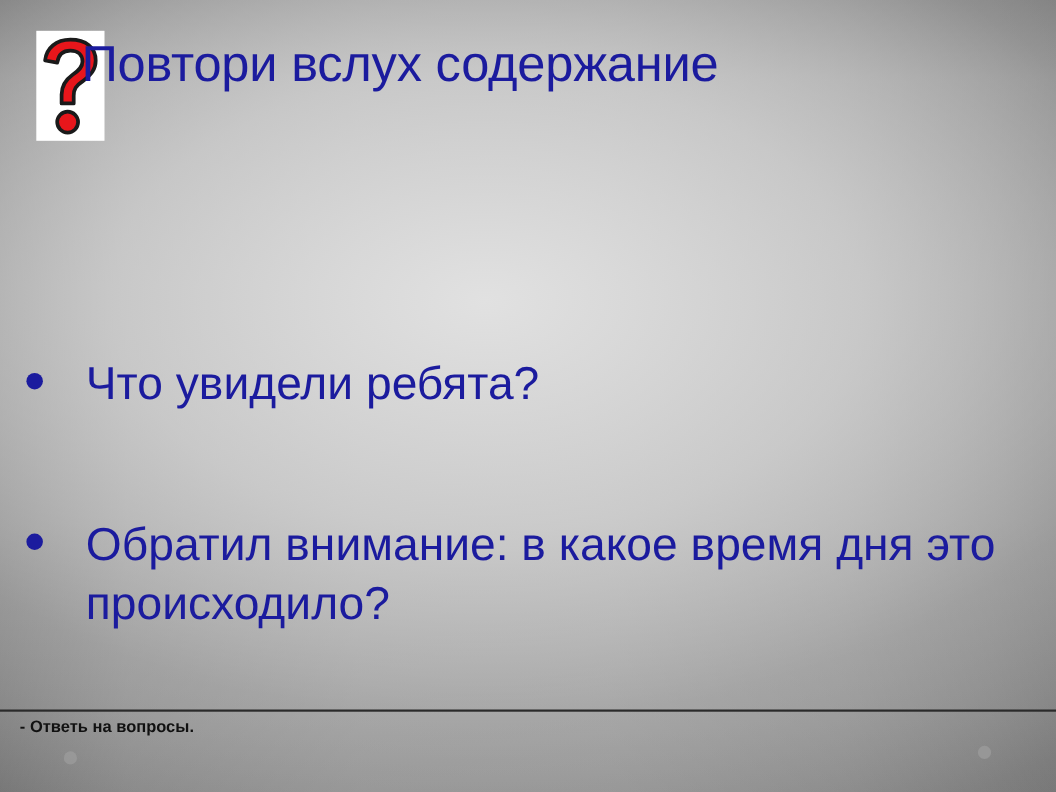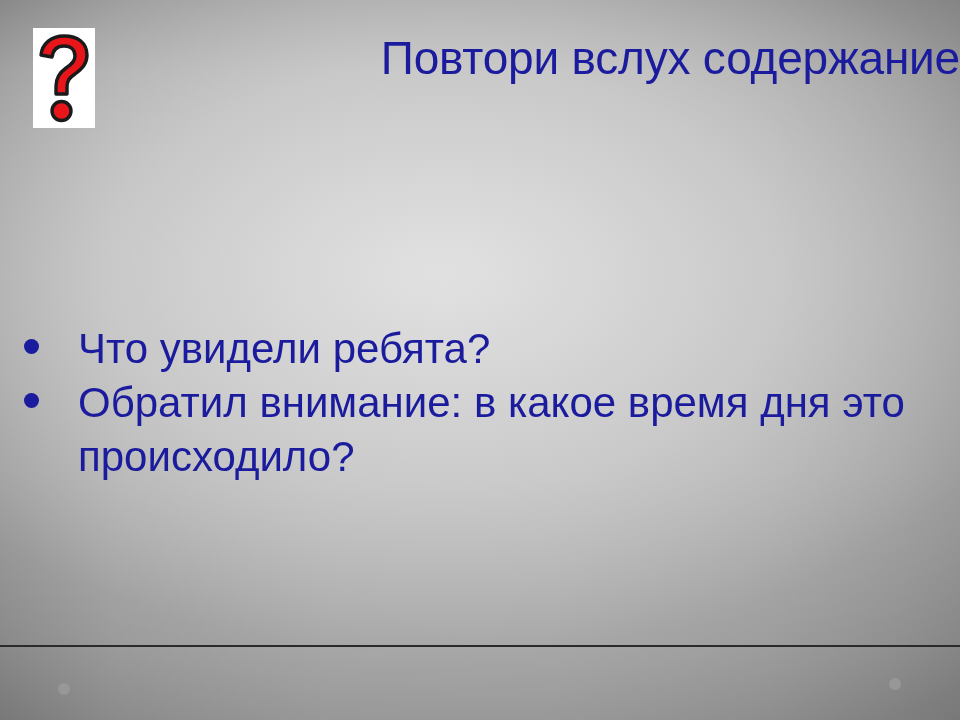--- a/index.html
+++ b/index.html
@@ -62,21 +62,21 @@
     width: 62px;
     height: 100px;
   }
 
   
   #title-block {
     position: absolute;
     left: 0;
     top: 27px;
     width: 960px;
-    text-align: right;
+    text-align: left;
     color: #1b1b9e;
     font-size: 46px;
     line-height: 62px;
     letter-spacing: -0.2px;
     white-space: nowrap;
   }
   .title-line {
     display: block;
   }
   #title-line-1 {
@@ -102,20 +102,21 @@
   .bullet-marker {
     position: absolute;
     left: 24px;
     top: 17px;
     width: 15px;
     height: 15px;
     border-radius: 50%;
     background: #1b1b9e;
   }
   #bullet-item-2 {
+    margin-top: 92px;
   }
   #bullet-item-2 .bullet-marker {
     top: 17px;
   }
   .bullet-text {
     display: block;
   }
 
   
   #footer-rule {
@@ -188,17 +189,18 @@
 
     <div class="bullet-item" id="bullet-item-2">
       <span class="bullet-marker"></span>
       <span class="bullet-text">Обратил внимание: в какое время дня это происходило?</span>
     </div>
 
   </div>
 
   <div id="footer-rule"></div>
 
+  <div id="footer-note">- Ответь на вопросы.</div>
 
   <div class="deco-dot" id="deco-dot-left"></div>
   <div class="deco-dot" id="deco-dot-right"></div>
 
 </div>
 
 </body></html>

